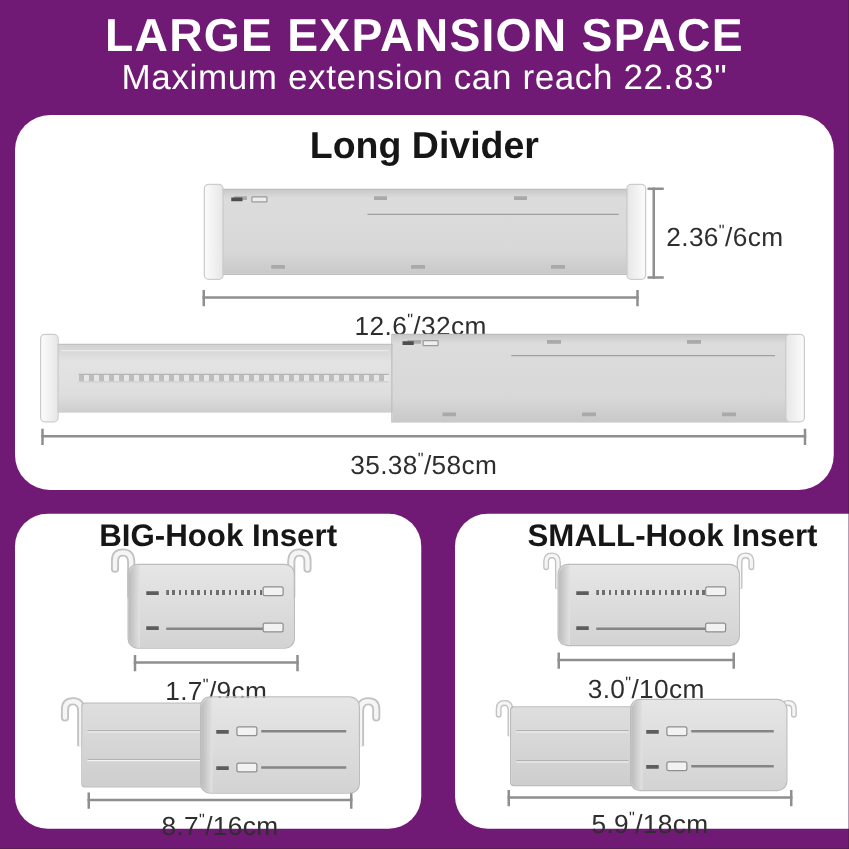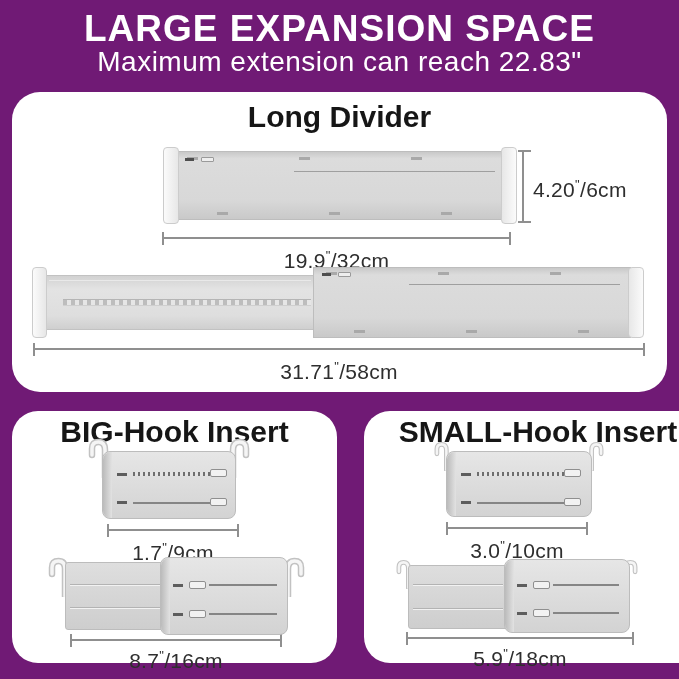--- a/index.html
+++ b/index.html
@@ -26,21 +26,21 @@
   .card {
     position:absolute; background:#ffffff; border-radius:28px;
   }
   .card-main  { left:12px;  top:92px;  width:655px; height:300px; }
   .card-big   { left:12px;  top:411px; width:325px; height:252px; border-radius:26px; }
   .card-small { left:364px; top:411px; width:348px; height:252px; border-radius:26px; }
   .card-title {
     position:absolute; top:8px; left:0; width:100%;
     text-align:center; color:#161616; font-weight:bold; font-size:30px;
   }
-  .card-title.sub { font-size:30px; top:4px; }
+  .card-title.sub { font-size:25px; top:4px; }
   
   .illus { position:absolute; }
   .cap {
     position:absolute; top:0; bottom:0; width:16px;
     background:linear-gradient(90deg,#fbfbfb,#e7e7e7);
     border:1px solid #cccccc; border-radius:4px; z-index:3;
   }
   .cap.right { background:linear-gradient(90deg,#e7e7e7,#fbfbfb); }
   .div-body {
     position:absolute;
@@ -128,47 +128,47 @@
         <div class="dash-row" style="top:5px; left:10px; right:8px;"></div>
         <div class="body-line" style="top:19px; left:36%; right:8px;"></div>
         <div class="adjuster-dash" style="left:8px; top:6px;"></div>
         <div class="adjuster-tab" style="left:24px; top:5px;"></div>
         <div class="dash-row" style="bottom:4px; left:40px; right:30px;"></div>
       </div>
     </div>
 
     <div class="dim-v" style="left:510px; top:58px; height:73px;"></div>
     <div class="dim-label" style="left:521px; top:82px; text-align:left;">
-      <span>4.20</span><sup>"</sup><span>/6cm</span>
+      <span>2.36</span><sup>"</sup><span>/6cm</span>
     </div>
 
     <div class="dim-h" style="left:150px; top:145px; width:349px;"></div>
     <div class="dim-label" style="left:150px; top:153px; width:349px;">
-      <span>19.9</span><sup>"</sup><span>/32cm</span>
+      <span>12.6</span><sup>"</sup><span>/32cm</span>
     </div>
 
     <div class="illus" style="left:20px; top:175px; width:612px; height:71px;">
       <div class="cap" style="left:0; width:15px;"></div>
       <div class="ext-bar" style="left:12px; width:272px; top:8px; height:55px;">
         <div class="body-line" style="top:4px; left:4px; right:4px; background:#e9e9e9;"></div>
         <div class="teeth" style="top:23px; left:18px; right:4px;"></div>
       </div>
       <div class="div-body" style="left:281px; width:318px; top:0; bottom:0;">
         <div class="dash-row" style="top:4px; left:12px; right:10px;"></div>
         <div class="body-line" style="top:16px; left:30%; right:10px;"></div>
         <div class="adjuster-dash" style="left:8px; top:5px;"></div>
         <div class="adjuster-tab" style="left:24px; top:4px;"></div>
         <div class="dash-row" style="bottom:4px; left:40px; right:30px;"></div>
       </div>
       <div class="cap right" style="right:0;"></div>
     </div>
 
     <div class="dim-h" style="left:21px; top:256px; width:612px;"></div>
     <div class="dim-label" style="left:21px; top:264px; width:612px;">
-      <span>31.71</span><sup>"</sup><span>/58cm</span>
+      <span>35.38</span><sup>"</sup><span>/58cm</span>
     </div>
   </div>
 
   <div class="card card-big">
     <div class="card-title sub">BIG-Hook Insert</div>
 
     <div class="illus" style="left:76px; top:27px; width:162px; height:84px;">
       <svg class="hook" style="left:0; top:0;" width="22" height="40" viewBox="0 0 22 40">
         <path d="M17 39 V12 Q17 4 10.5 4 Q4 4 4 10.5 V17" fill="none" stroke="#c2c2c2" stroke-width="6.5" stroke-linecap="round"></path>
         <path d="M17 39 V12 Q17 4 10.5 4 Q4 4 4 10.5 V17" fill="none" stroke="#f5f5f5" stroke-width="3.5" stroke-linecap="round"></path>

